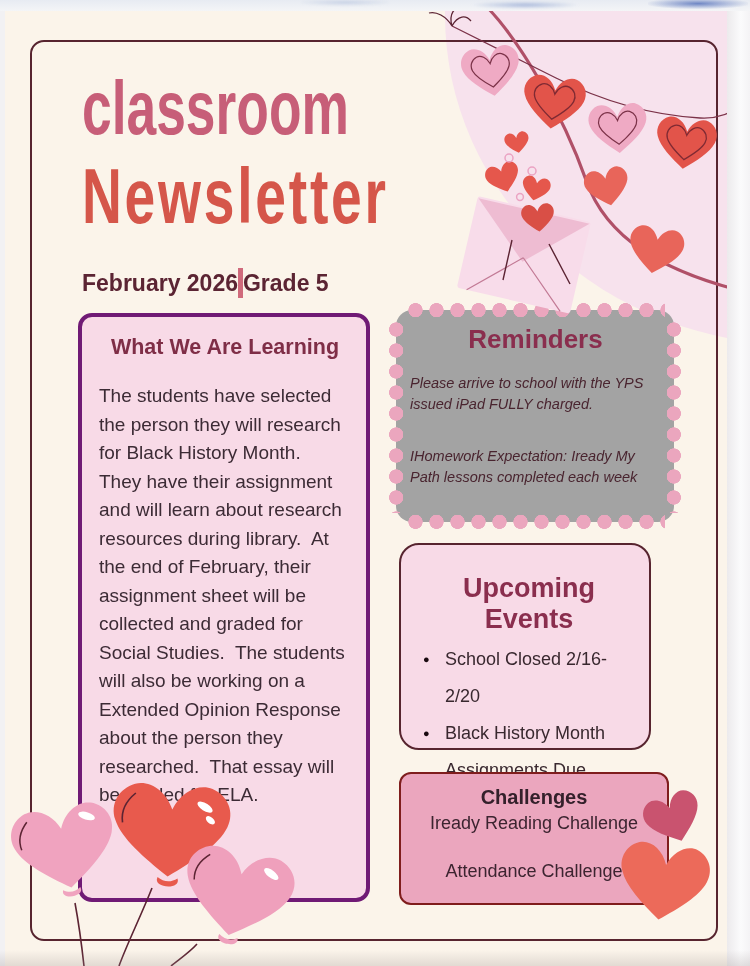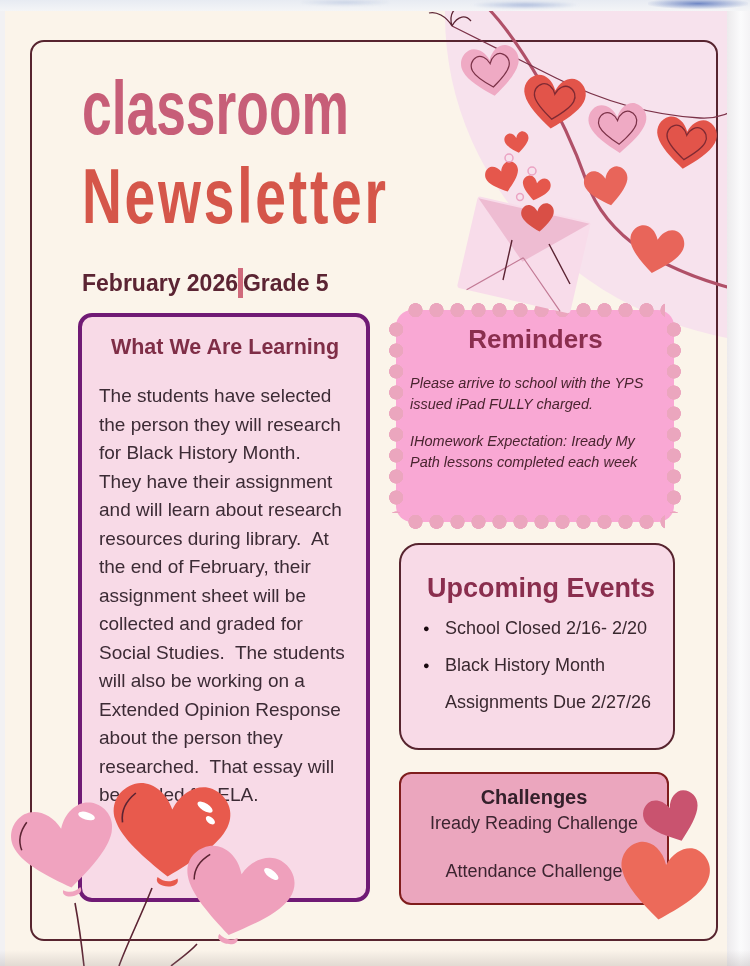--- a/index.html
+++ b/index.html
@@ -44,35 +44,35 @@
   .date-divider { width:5px; height:30px; background:#d06a7c; }
 
   
   .card { position:absolute; z-index:2; }
   .card-learning { left:73px; top:303px; width:292px; height:589px;
     background:#f8dae7; border:4px solid #701a75; border-radius:14px; padding:16px 15px 0 17px; }
   .card-learning .card-title { text-align:center; font-size:21.5px; font-weight:600; color:#7f2e47; margin-top:2px; }
   .card-learning .body { margin-top:22px; font-size:19px; line-height:1.5; color:#3c2b35; white-space:pre-wrap; }
 
   .card-reminders { left:391px; top:300px; width:278px; height:212px;
-    background:#f9a8d4; border-radius:16px; padding:14px 13px 0 14px; }
+    background:#a3a3a3; border-radius:16px; padding:14px 13px 0 14px; }
   .card-reminders .card-title { text-align:center; font-size:26px; font-weight:600; color:#8a2e4e; }
   .card-reminders .rem { margin-top:18px; font-size:14.5px; line-height:1.45; font-weight:500; color:#49242f;font-style:italic; }
-  .card-reminders .rem + .rem { margin-top:16px; }
+  .card-reminders .rem + .rem { margin-top:31px; }
   .sc { position:absolute; background-repeat:repeat-x; }
   .sc-top    { left:9px; right:9px; top:-7px; height:14px;
     background-image:radial-gradient(circle at 10.5px 7.2px, #eba6be 6.9px, rgba(0,0,0,0) 7.4px); background-size:21px 14px; }
   .sc-bottom { left:9px; right:9px; bottom:-7px; height:14px;
     background-image:radial-gradient(circle at 10.5px 6.8px, #eba6be 6.9px, rgba(0,0,0,0) 7.4px); background-size:21px 14px; }
   .sc-left   { top:9px; bottom:9px; left:-7px; width:14px; background-repeat:repeat-y;
     background-image:radial-gradient(circle at 7.2px 10.5px, #eba6be 6.9px, rgba(0,0,0,0) 7.4px); background-size:14px 21px; }
   .sc-right  { top:9px; bottom:9px; right:-7px; width:14px; background-repeat:repeat-y;
     background-image:radial-gradient(circle at 6.8px 10.5px, #eba6be 6.9px, rgba(0,0,0,0) 7.4px); background-size:14px 21px; }
 
-  .card-events { left:394px; top:533px; width:276px; height:207px;
+  .card-events { left:394px; top:533px; width:252px; height:207px;
     background:#f8dae7; border:2px solid #57242f; border-radius:20px; padding:28px 10px 0 18px; }
   .card-events .card-title { text-align:center; font-size:27px; font-weight:600; color:#8a2e4e; }
   .card-events ul { list-style:none; margin-top:6px; }
   .card-events li { position:relative; padding-left:26px; font-size:18px; line-height:2.05; color:#39282f; }
   .card-events li::before { content:"●"; position:absolute; left:4px; top:0; font-size:11px; line-height:3.4; color:#19090f; }
 
   .card-challenges { left:394px; top:762px; width:270px; height:133px;
     background:#eba6be; border:2px solid #7f1d1d; border-radius:12px; padding:12px 8px 0 8px; text-align:center; }
   .card-challenges .card-title { font-size:20px; font-weight:600; color:#34202b; }
   .card-challenges .chal { font-size:18px; color:#3c2430; margin-top:4px; }

